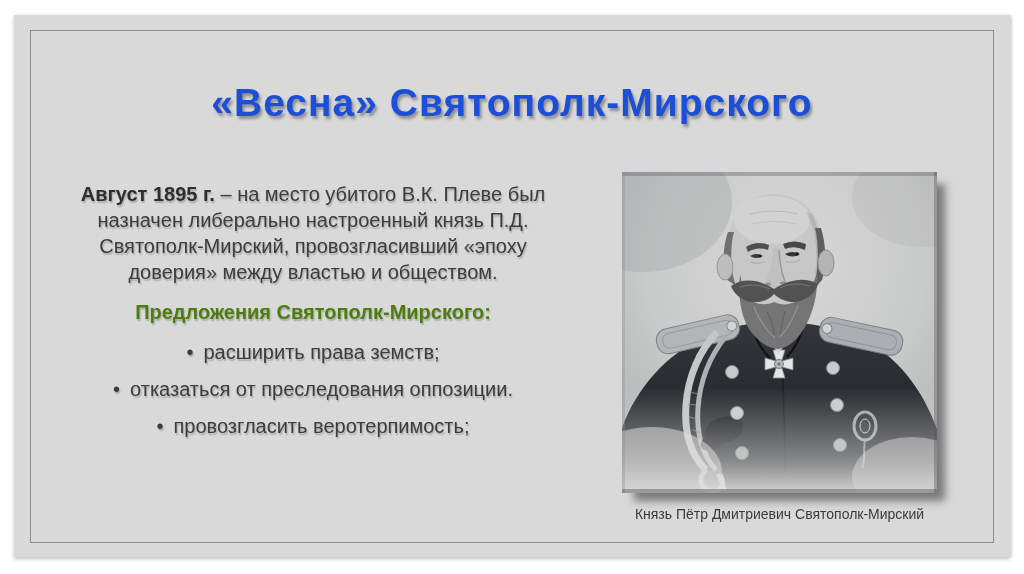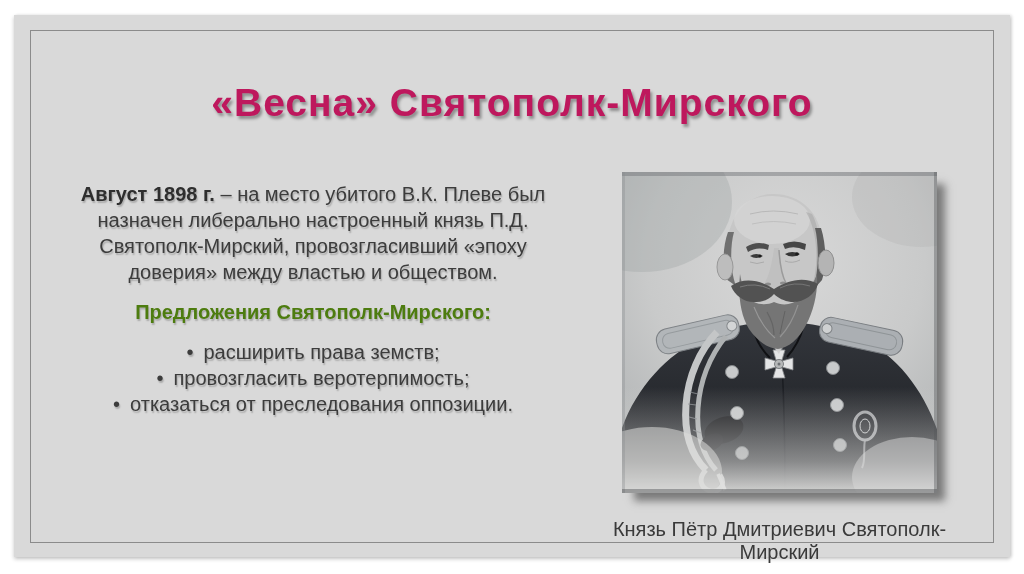--- a/index.html
+++ b/index.html
@@ -10,63 +10,63 @@
     background:#d9d9d9;
     box-shadow:0 2px 4px rgba(0,0,0,0.22), 2px 0 3px rgba(0,0,0,0.10);
   }
   .frame{
     position:absolute;left:16px;top:15px;right:16px;bottom:14px;
     border:1px solid #8b8b8b;pointer-events:none;
   }
   .title{
     position:absolute;top:64px;left:0;width:100%;margin:0;
     text-align:center;font-size:39px;line-height:48px;font-weight:bold;
-    color:#be185d;letter-spacing:1px;
+    color:#1d4ed8;letter-spacing:1px;
     text-shadow:2px 3px 3px rgba(0,0,0,0.35);
   }
   .content{
     position:absolute;left:64px;top:166px;width:470px;
     text-align:center;color:#3c3c3c;font-size:20px;line-height:26px;
     text-shadow:1px 1.5px 1.5px rgba(0,0,0,0.22);
   }
   .para{margin:0;}
   .para .b{font-weight:bold;color:#2e2e2e;}
   .heading{margin:14px 0 0 0;font-weight:bold;color:#4d7c0f;}
   .bullets{margin-top:14px;}
-  .li{white-space:nowrap;}
+  .li{margin-top:11px;white-space:nowrap;}
   .li .marker{margin-right:10px;}
   .photo{
     position:absolute;left:608px;top:157px;width:315px;height:321px;margin:0;
     background:#c9c9c9;
     box-shadow:10px 10px 8px -2px rgba(70,70,70,0.65);
   }
   .photo svg{display:block;width:100%;height:100%;}
   .caption{
-    position:absolute;left:593px;top:503px;width:345px;
-    text-align:center;font-size:20px;color:#3a3a3a;
+    position:absolute;left:593px;top:491px;width:345px;
+    text-align:center;font-size:14px;color:#3a3a3a;
   }
 </style>
 </head>
 <body>
 
 <div class="page">
   <div class="slide">
     <div class="frame"></div>
 
     <h1 class="title">«Весна» Святополк-Мирского</h1>
 
     <div class="content">
-      <p class="para"><span class="b">Август 1898 г.</span><span> – на место убитого В.К. Плеве был назначен либерально настроенный князь П.Д. Святополк-Мирский, провозгласивший «эпоху доверия» между властью и обществом.</span></p>
+      <p class="para"><span class="b">Август 1895 г.</span><span> – на место убитого В.К. Плеве был назначен либерально настроенный князь П.Д. Святополк-Мирский, провозгласивший «эпоху доверия» между властью и обществом.</span></p>
 
       <p class="heading">Предложения Святополк-Мирского:</p>
 
       <div class="bullets">
         <div class="li"><span class="marker">•</span><span>расширить права земств;</span></div>
+        <div class="li"><span class="marker">•</span><span>отказаться от преследования оппозиции.</span></div>
         <div class="li"><span class="marker">•</span><span>провозгласить веротерпимость;</span></div>
-        <div class="li"><span class="marker">•</span><span>отказаться от преследования оппозиции.</span></div>
       </div>
     </div>
 
     <figure class="photo">
       <svg viewBox="0 0 315 321" xmlns="http://www.w3.org/2000/svg">
         <defs>
           <radialGradient id="bgG" cx="52%" cy="28%" r="80%">
             <stop offset="0%" stop-color="#d8d8d8"></stop>
             <stop offset="55%" stop-color="#c9caca"></stop>
             <stop offset="100%" stop-color="#aeb1b2"></stop>

